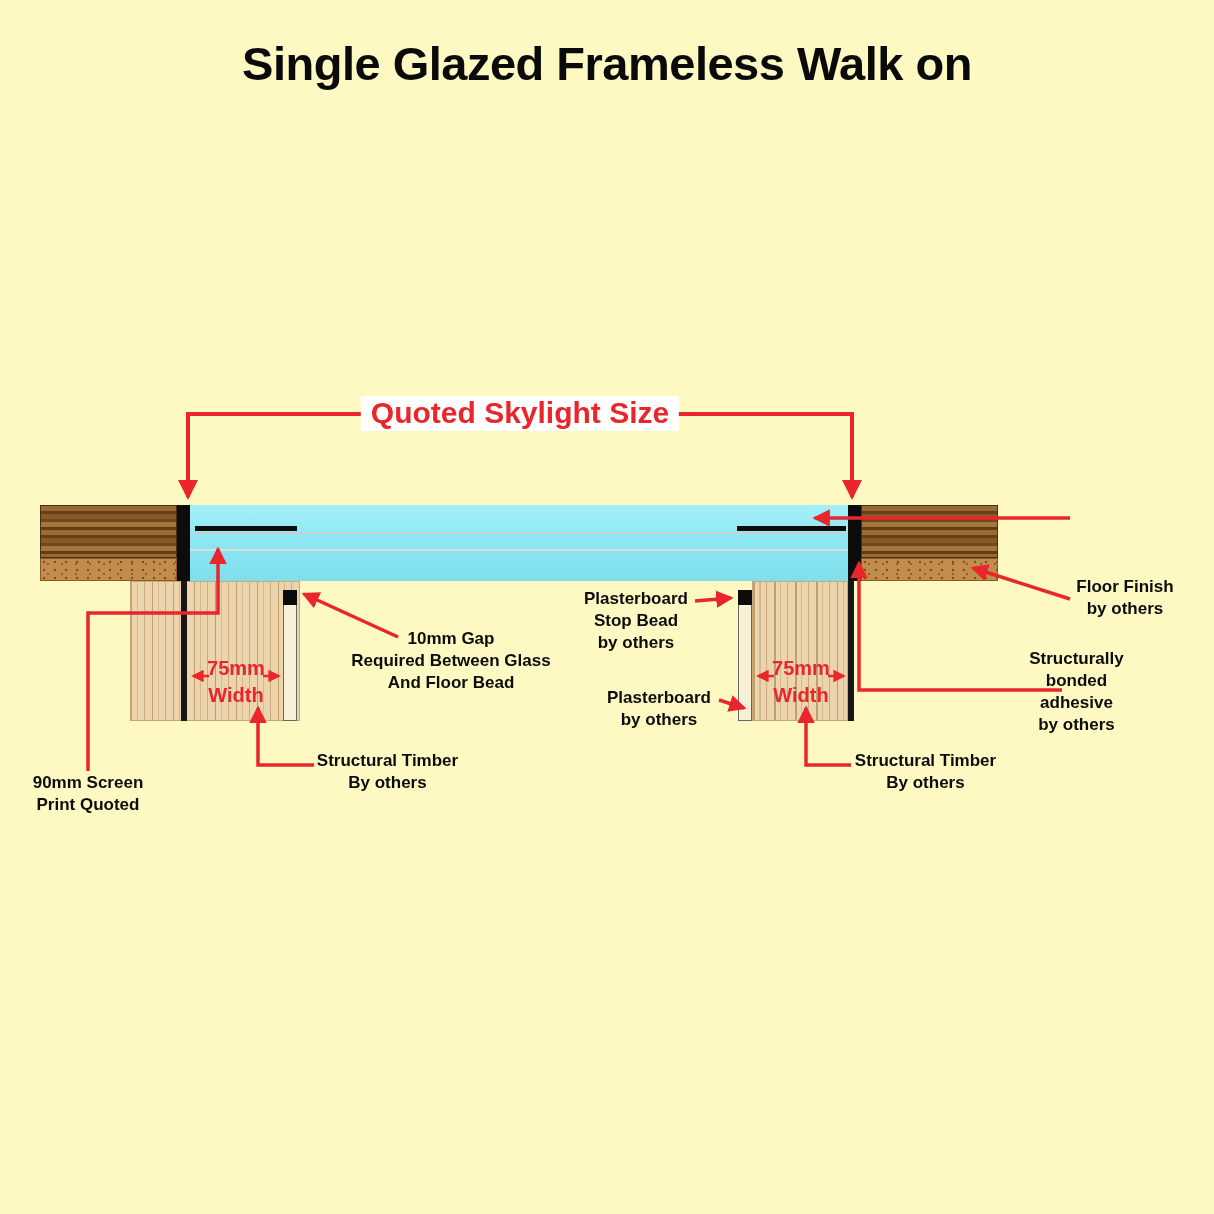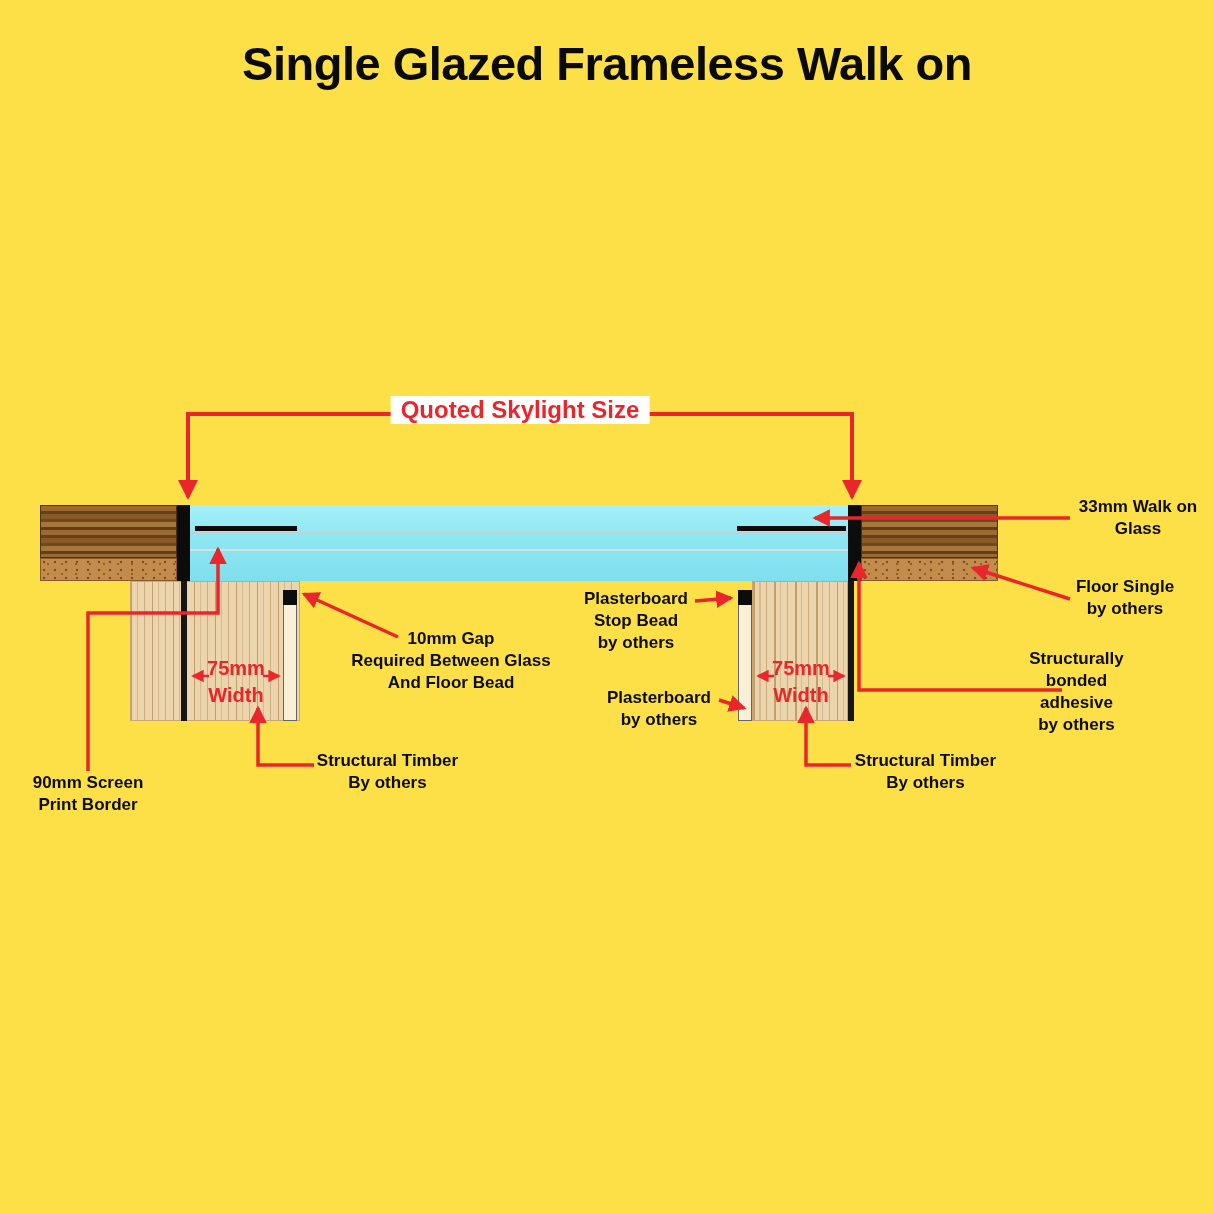--- a/index.html
+++ b/index.html
@@ -1,38 +1,38 @@
 <!DOCTYPE html>
 <html><head>
 <meta charset="utf-8">
 <style>
   *{box-sizing:border-box;margin:0;padding:0}
   html,body{width:1214px;height:1214px;background:#fff}
   body{font-family:"Liberation Sans",sans-serif;position:relative}
-  .canvas{position:absolute;left:0;top:0;width:1214px;height:1214px;background:#fde047;overflow:hidden}
+  .canvas{position:absolute;left:0;top:0;width:1214px;height:1214px;background:#fef9c3;overflow:hidden}
   .abs{position:absolute}
   .title{position:absolute;left:0;right:0;top:36px;text-align:center;font-size:47px;font-weight:800;letter-spacing:-.5px;color:#0a0a0a}
   .glass{left:180px;top:505px;width:678px;height:76px;background:linear-gradient(180deg,#a5f0f9 0,#8de7f3 45%,#7fdfec 100%)}
   .lam{left:190px;width:658px;height:2px}
   .print-line{top:526px;height:5px;background:#0c0c0c}
   .bar{top:505px;width:13px;height:76px;background:#0c0c0c}
   .vline{top:581px;width:6px;height:140px;background:#161616}
   .wood{top:505px;width:137px;height:53px;border:1px solid #4a3012;
     background:repeating-linear-gradient(180deg,#9c6a30 0 5px,#63411a 5px 8px,#8a5a26 8px 13px,#70481d 13px 16px,#a5763e 16px 21px,#5f3e18 21px 24px)}
   .cork{top:558px;width:137px;height:23px;background-color:#c28c4d;
     background-image:radial-gradient(circle at 3px 3px,#7b4f1e 1.3px,transparent 1.6px),radial-gradient(circle at 7px 5px,#93601f 1px,transparent 1.3px);
     background-size:11px 8px,14px 10px;border:1px solid #8a5a26}
   .timber{top:581px;height:140px;background-color:#ecd4ad;border:1px solid #caa870;
     background-image:repeating-linear-gradient(90deg,rgba(148,106,50,.5) 0 1.5px,transparent 1.5px 6px,rgba(148,106,50,.25) 6px 7.5px,transparent 7.5px 13px,rgba(148,106,50,.38) 13px 14px,transparent 14px 21px)}
   .pboard{top:590px;width:14px;height:131px;background:#f8f1d7;border:1px solid #666}
   .bead{top:590px;width:14px;height:15px;background:#0c0c0c}
   .leaders{left:0;top:0;z-index:4}
   .lbl{position:absolute;font-weight:bold;font-size:17px;line-height:1.3;color:#0c0c0c;text-align:center;white-space:pre-line;z-index:5}
   .lbl.red{color:#e8262b}
-  .quoted{font-size:24px;color:#e8262b;white-space:nowrap;background:#fff;padding:0 10px;line-height:1.15}
+  .quoted{font-size:30px;color:#e8262b;white-space:nowrap;background:#fff;padding:0 10px;line-height:1.15}
   .width-lbl{font-size:20px;line-height:1.35}
 </style>
 </head>
 <body>
 
 <div class="canvas">
 
   <h1 class="title">Single Glazed Frameless Walk on</h1>
 
   <div class="abs wood" style="left:40px"></div>
@@ -77,23 +77,21 @@
       <line x1="263" y1="676" x2="279" y2="676" stroke-width="2.5" marker-end="url(#arr)"></line>
       <line x1="774" y1="676" x2="758" y2="676" stroke-width="2.5" marker-end="url(#arr)"></line>
       <line x1="828" y1="676" x2="844" y2="676" stroke-width="2.5" marker-end="url(#arr)"></line>
       <polyline points="314,765 258,765 258,708" stroke-width="3.5" marker-end="url(#arr)"></polyline>
       <polyline points="851,765 806,765 806,708" stroke-width="3.5" marker-end="url(#arr)"></polyline>
       <polyline points="88,771 88,613 218,613 218,549" stroke-width="3.5" marker-end="url(#arr)"></polyline>
     </g>
   </svg>
 
   <div class="lbl quoted" style="left:520px;top:396px;transform:translateX(-50%)">Quoted Skylight Size</div>
-  <div class="lbl" style="left:1063px;top:496px;width:150px">33mm Walk on
-Glass</div>
-  <div class="lbl" style="left:1060px;top:576px;width:130px">Floor Single
+  <div class="lbl" style="left:1060px;top:576px;width:130px">Floor Finish
 by others</div>
   <div class="lbl" style="left:1014px;top:648px;width:125px">Structurally
 bonded
 adhesive
 by others</div>
   <div class="lbl" style="left:578px;top:588px;width:116px">Plasterboard
 Stop Bead
 by others</div>
   <div class="lbl" style="left:600px;top:687px;width:118px">Plasterboard
 by others</div>
@@ -102,15 +100,15 @@
 And Floor Bead</div>
   <div class="lbl red width-lbl" style="left:206px;top:655px;width:60px">75mm
 Width</div>
   <div class="lbl red width-lbl" style="left:771px;top:655px;width:60px">75mm
 Width</div>
   <div class="lbl" style="left:310px;top:750px;width:155px">Structural Timber
 By others</div>
   <div class="lbl" style="left:848px;top:750px;width:155px">Structural Timber
 By others</div>
   <div class="lbl" style="left:18px;top:772px;width:140px">90mm Screen
-Print Border</div>
+Print Quoted</div>
 
 </div>
 
 </body></html>

